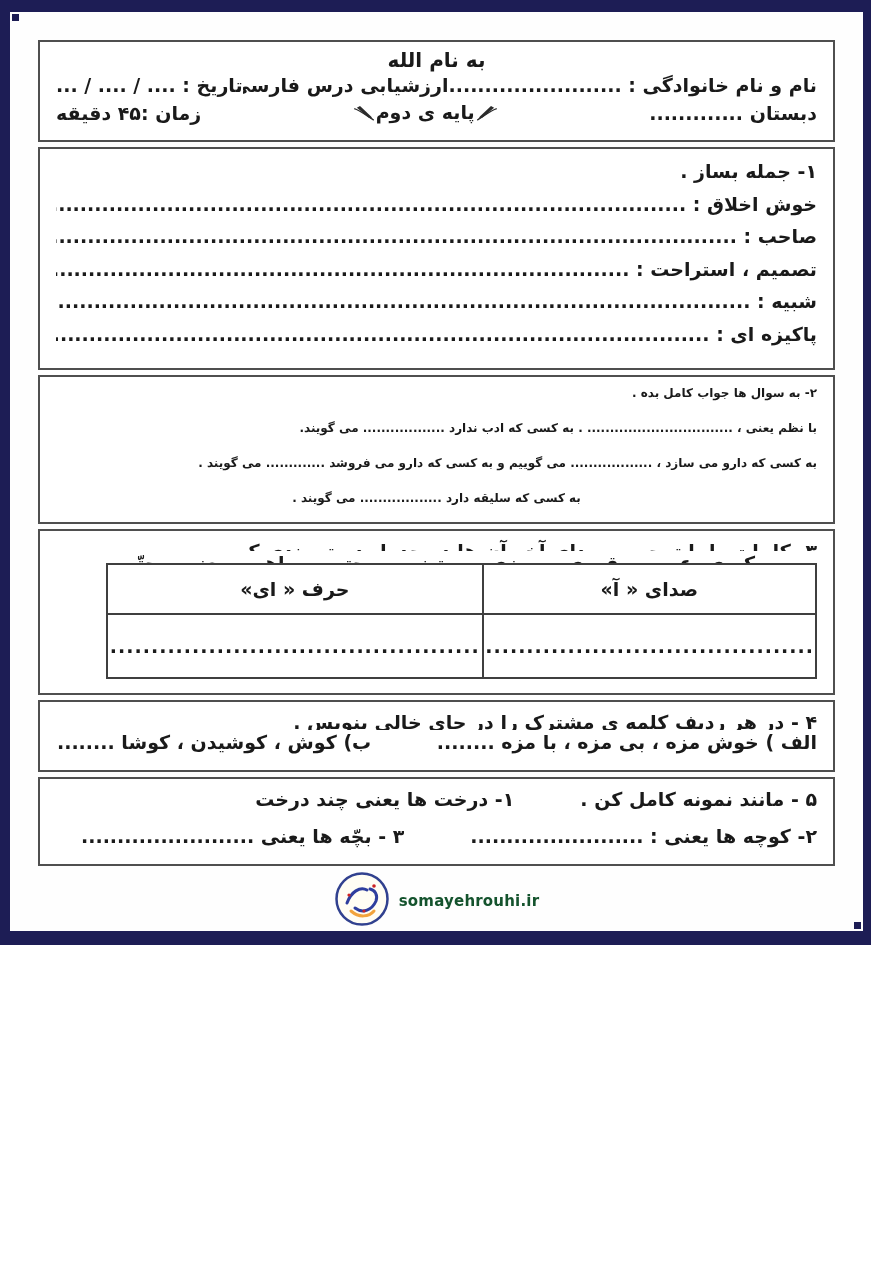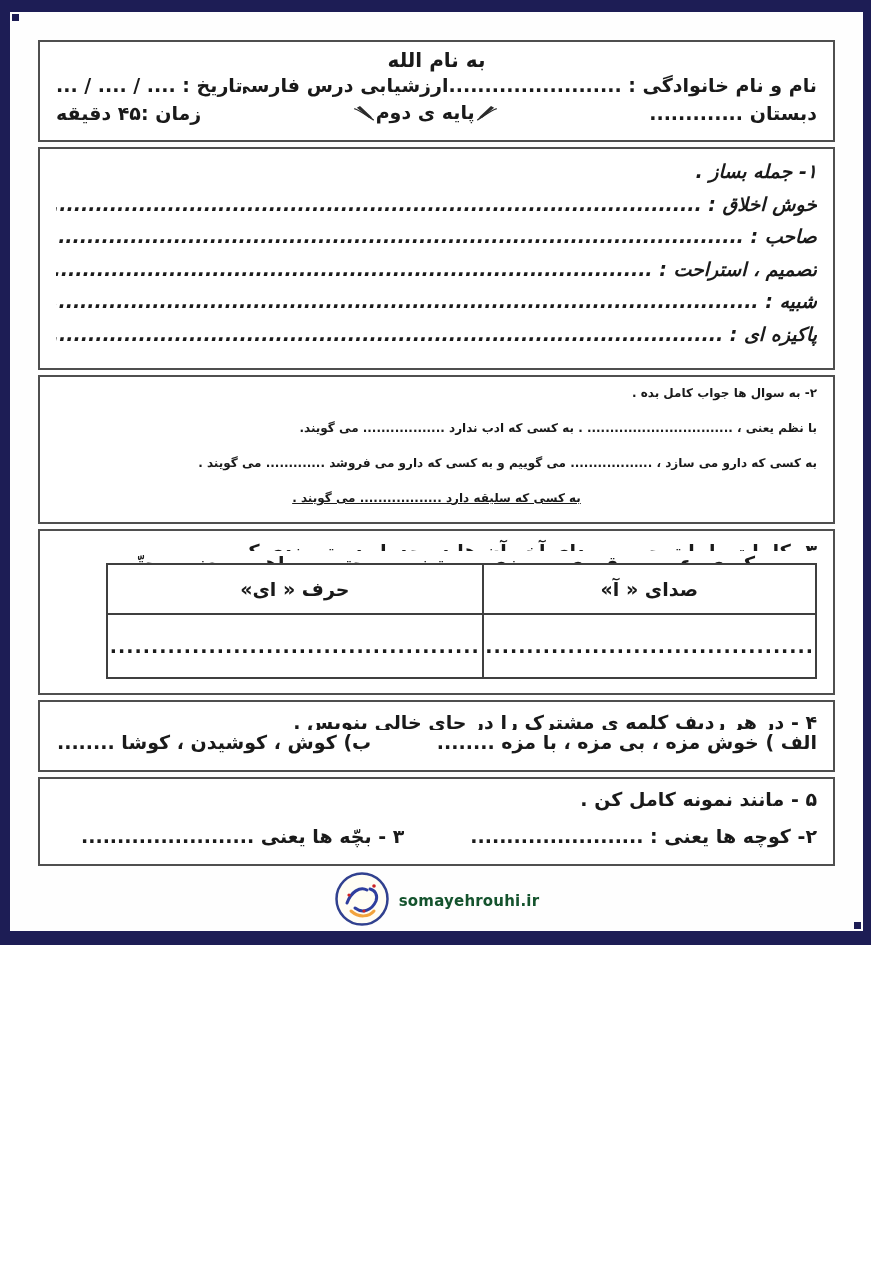--- a/index.html
+++ b/index.html
@@ -38,24 +38,24 @@
     line-height:1.35;
   }
   .header-box{height:140px;padding-top:6px;}
   .bismillah{text-align:center;font-size:20px;font-weight:700;}
   .hrow{display:flex;align-items:center;}
   .hrow .r{flex:0 0 auto;}
   .hrow .c{flex:1 1 auto;text-align:center;}
   .hrow .l{flex:0 0 auto;}
   .grade-wrap{display:inline-flex;align-items:center;gap:1px;}
   .pen svg{display:block;}
-  .q1-box{height:313px;padding-top:10px;padding-bottom:20px;font-style:italic;}
+  .q1-box{height:313px;padding-top:10px;padding-bottom:20px;}
   .q2-box{height:207px;padding-bottom:16px;}
   .q2-box .line{font-size:12px;}
-  .q2-center{text-align:center;text-decoration:underline;}
+  .q2-center{text-align:center;}
   .q3-box{height:235px;padding-bottom:10px;}
   .words-line{text-align:center;}
   table.stable{
     border-collapse:collapse;
     width:calc(100% - 50px);
     margin:auto 0 4px 50px;
     table-layout:fixed;
   }
   table.stable th,table.stable td{
     border:2px solid #3f3f3f;
@@ -152,20 +152,21 @@
       <div class="line">۴ - در هر ردیف کلمه ی مشترک را  در جای خالی بنویس .</div>
       <div class="pair-row">
         <span class="line">الف ) خوش مزه ، بی مزه ، با مزه .........</span>
         <span class="line">ب)   کوش ، کوشیدن ، کوشا .........</span>
       </div>
     </section>
 
     <section class="box q5-box">
       <div class="pair-row">
         <span class="line">۵ - مانند نمونه کامل کن .</span>
+        <span class="line">۱-  درخت ها یعنی چند درخت</span>
       </div>
       <div class="pair-row">
         <span class="line">۲-  کوچه ها یعنی : ........................</span>
         <span class="line">۳ -  بچّه ها یعنی ........................</span>
       </div>
     </section>
 
     <div class="footer">
       <span>
         <svg width="56" height="56" viewBox="0 0 56 56">

